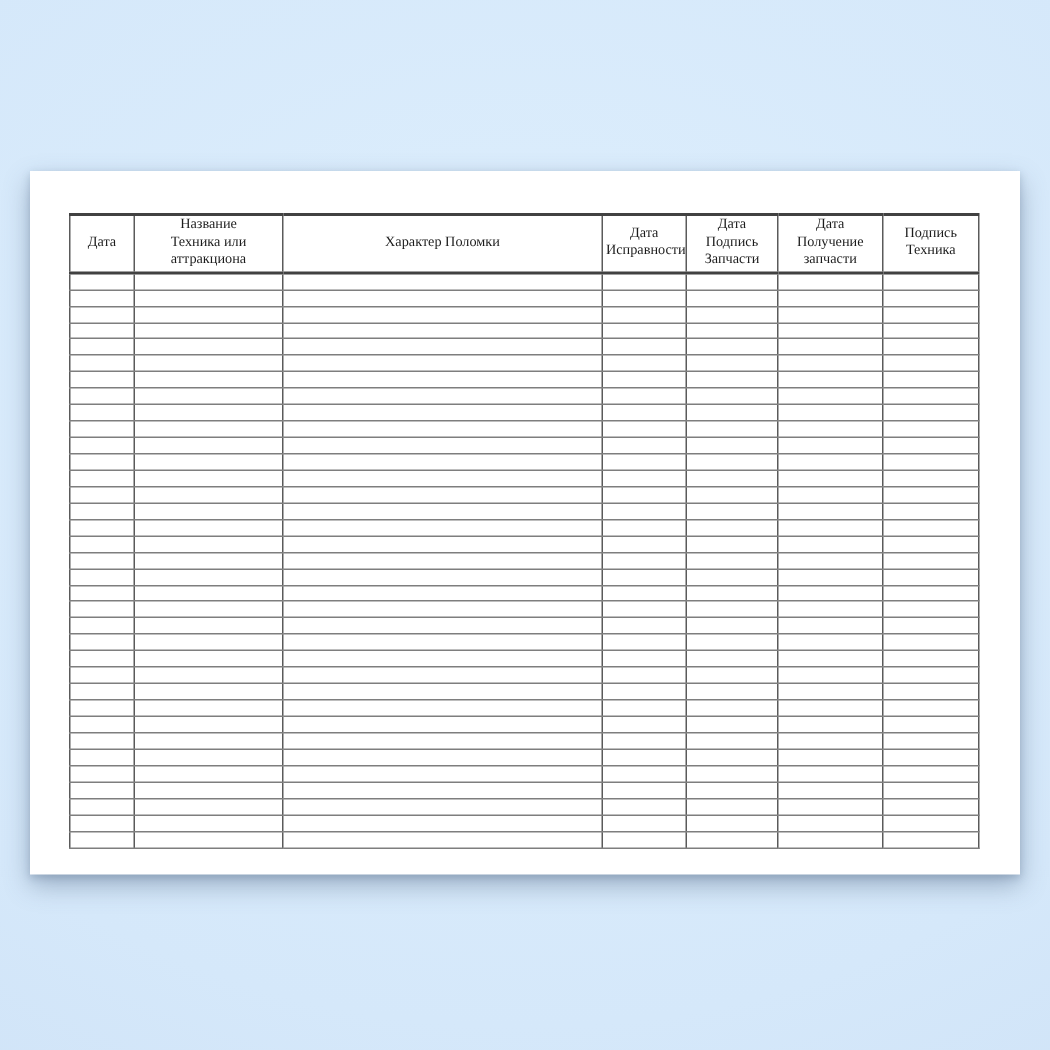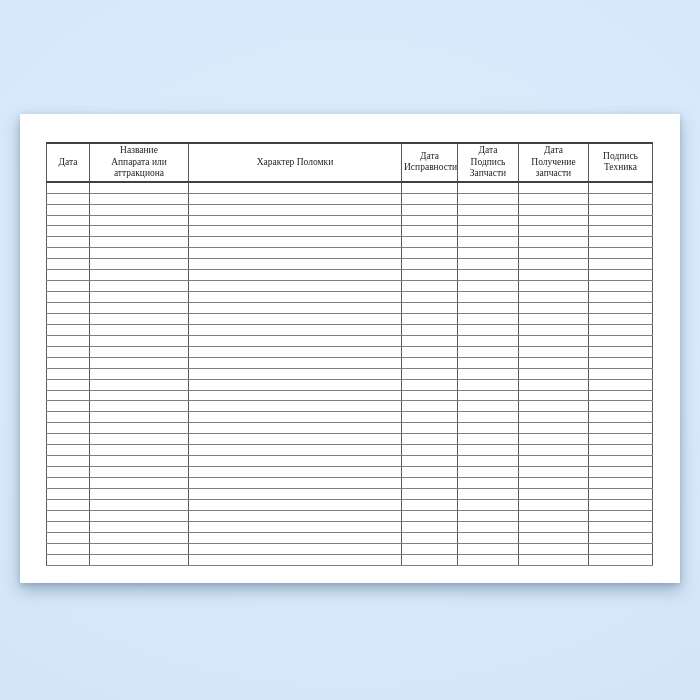--- a/index.html
+++ b/index.html
@@ -59,21 +59,21 @@
         <col style="width: 213px;">
         <col style="width: 56px;">
         <col style="width: 61px;">
         <col style="width: 70px;">
         <col style="width: 64px;">
       </colgroup>
     <thead>
       <tr id="header-row">
           <th>Дата</th>
           <th>Название
-Аппарата или
+Техника или
 аттракциона</th>
           <th>Характер Поломки</th>
           <th>Дата
 Исправности</th>
           <th>Дата Подпись
 Запчасти</th>
           <th>Дата
 Получение
 запчасти</th>
           <th>Подпись

